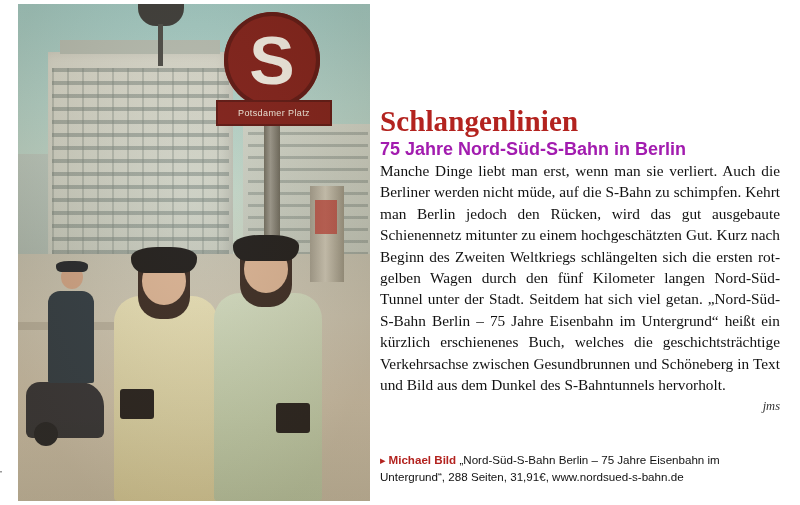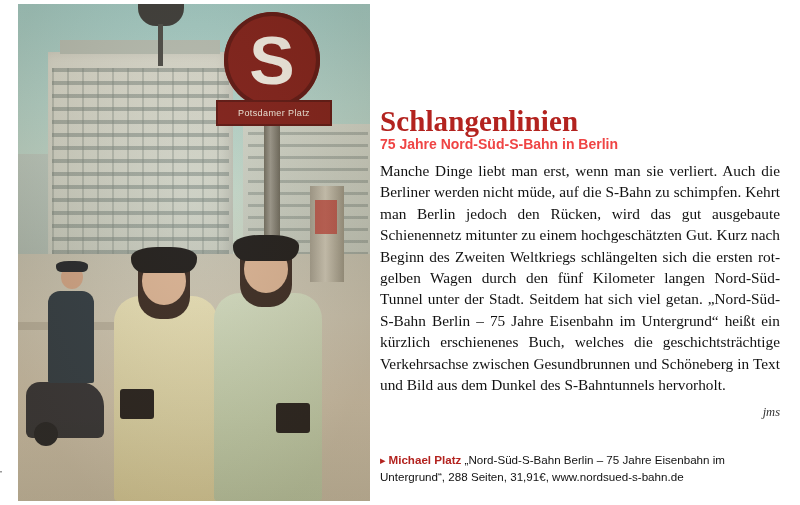--- a/index.html
+++ b/index.html
@@ -308,44 +308,44 @@
     font-family: "Liberation Serif", serif;
     font-size: 29px;
     font-weight: bold;
     color: #b3231f;
     letter-spacing: .1px;
   }
   .subhead {
     position: absolute;
     left: 0; top: 124px;
     font-family: "Liberation Sans", sans-serif;
-    font-size: 14px;
+    font-size: 18px;
     font-weight: bold;
-    color: #ef4444;
+    color: #a21caf;
     text-align: right;
   }
   .body-text {
     position: absolute;
     left: 0; top: 160px;
     width: 400px;
     font-family: "Liberation Serif", serif;
     font-size: 15.3px;
     line-height: 21.4px;
     color: #111111;
     text-align: justify;
     text-justify: inter-word;
     hyphens: manual;
   }
   .byline {
     display: block;
     text-align: right;
     font-style: italic;
     font-size: 12.5px;
     color: #333;
-    margin-top: 7px;
+    margin-top: 1px;
   }
   .ref {
     position: absolute;
     left: 0; top: 452px;
     width: 400px;
     font-family: "Liberation Sans", sans-serif;
     font-size: 11.6px;
     line-height: 16.5px;
     color: #111;
   }
@@ -421,19 +421,19 @@
   <div class="text-col">
     <h1 class="headline">Schlangenlinien</h1>
     <h2 class="subhead">75 Jahre Nord-Süd-S-Bahn in Berlin</h2>
 
     <div class="body-text">
       <span>Manche Dinge liebt man erst, wenn man sie verliert. Auch die Berliner werden nicht müde, auf die S-Bahn zu schimpfen. Kehrt man Berlin jedoch den Rücken, wird das gut ausgebaute Schienennetz mitunter zu einem hochgeschätzten Gut. Kurz nach Beginn des Zweiten Weltkriegs schlängelten sich die ersten rot-gelben Wagen durch den fünf Kilometer langen Nord-Süd-Tunnel unter der Stadt. Seitdem hat sich viel getan. „Nord-Süd-S-Bahn Berlin – 75 Jahre Eisenbahn im Untergrund“ heißt ein kürzlich erschienenes Buch, welches die geschichtsträchtige Verkehrsachse zwischen Gesundbrunnen und Schöneberg in Text und Bild aus dem Dunkel des S-Bahntunnels hervorholt.</span>
       <span class="byline">jms</span>
     </div>
 
     <div class="ref">
-      <span class="tri">▸</span><span class="author">Michael Platz</span>
+      <span class="tri">▸</span><span class="author">Michael Bild</span>
       <span class="title-q">„Nord-Süd-S-Bahn Berlin – 75 Jahre Eisenbahn im Untergrund“,</span>
       <span>288 Seiten, 31,91€, www.nordsued-s-bahn.de</span>
     </div>
   </div>
 
 </div>
 
 </body></html>

